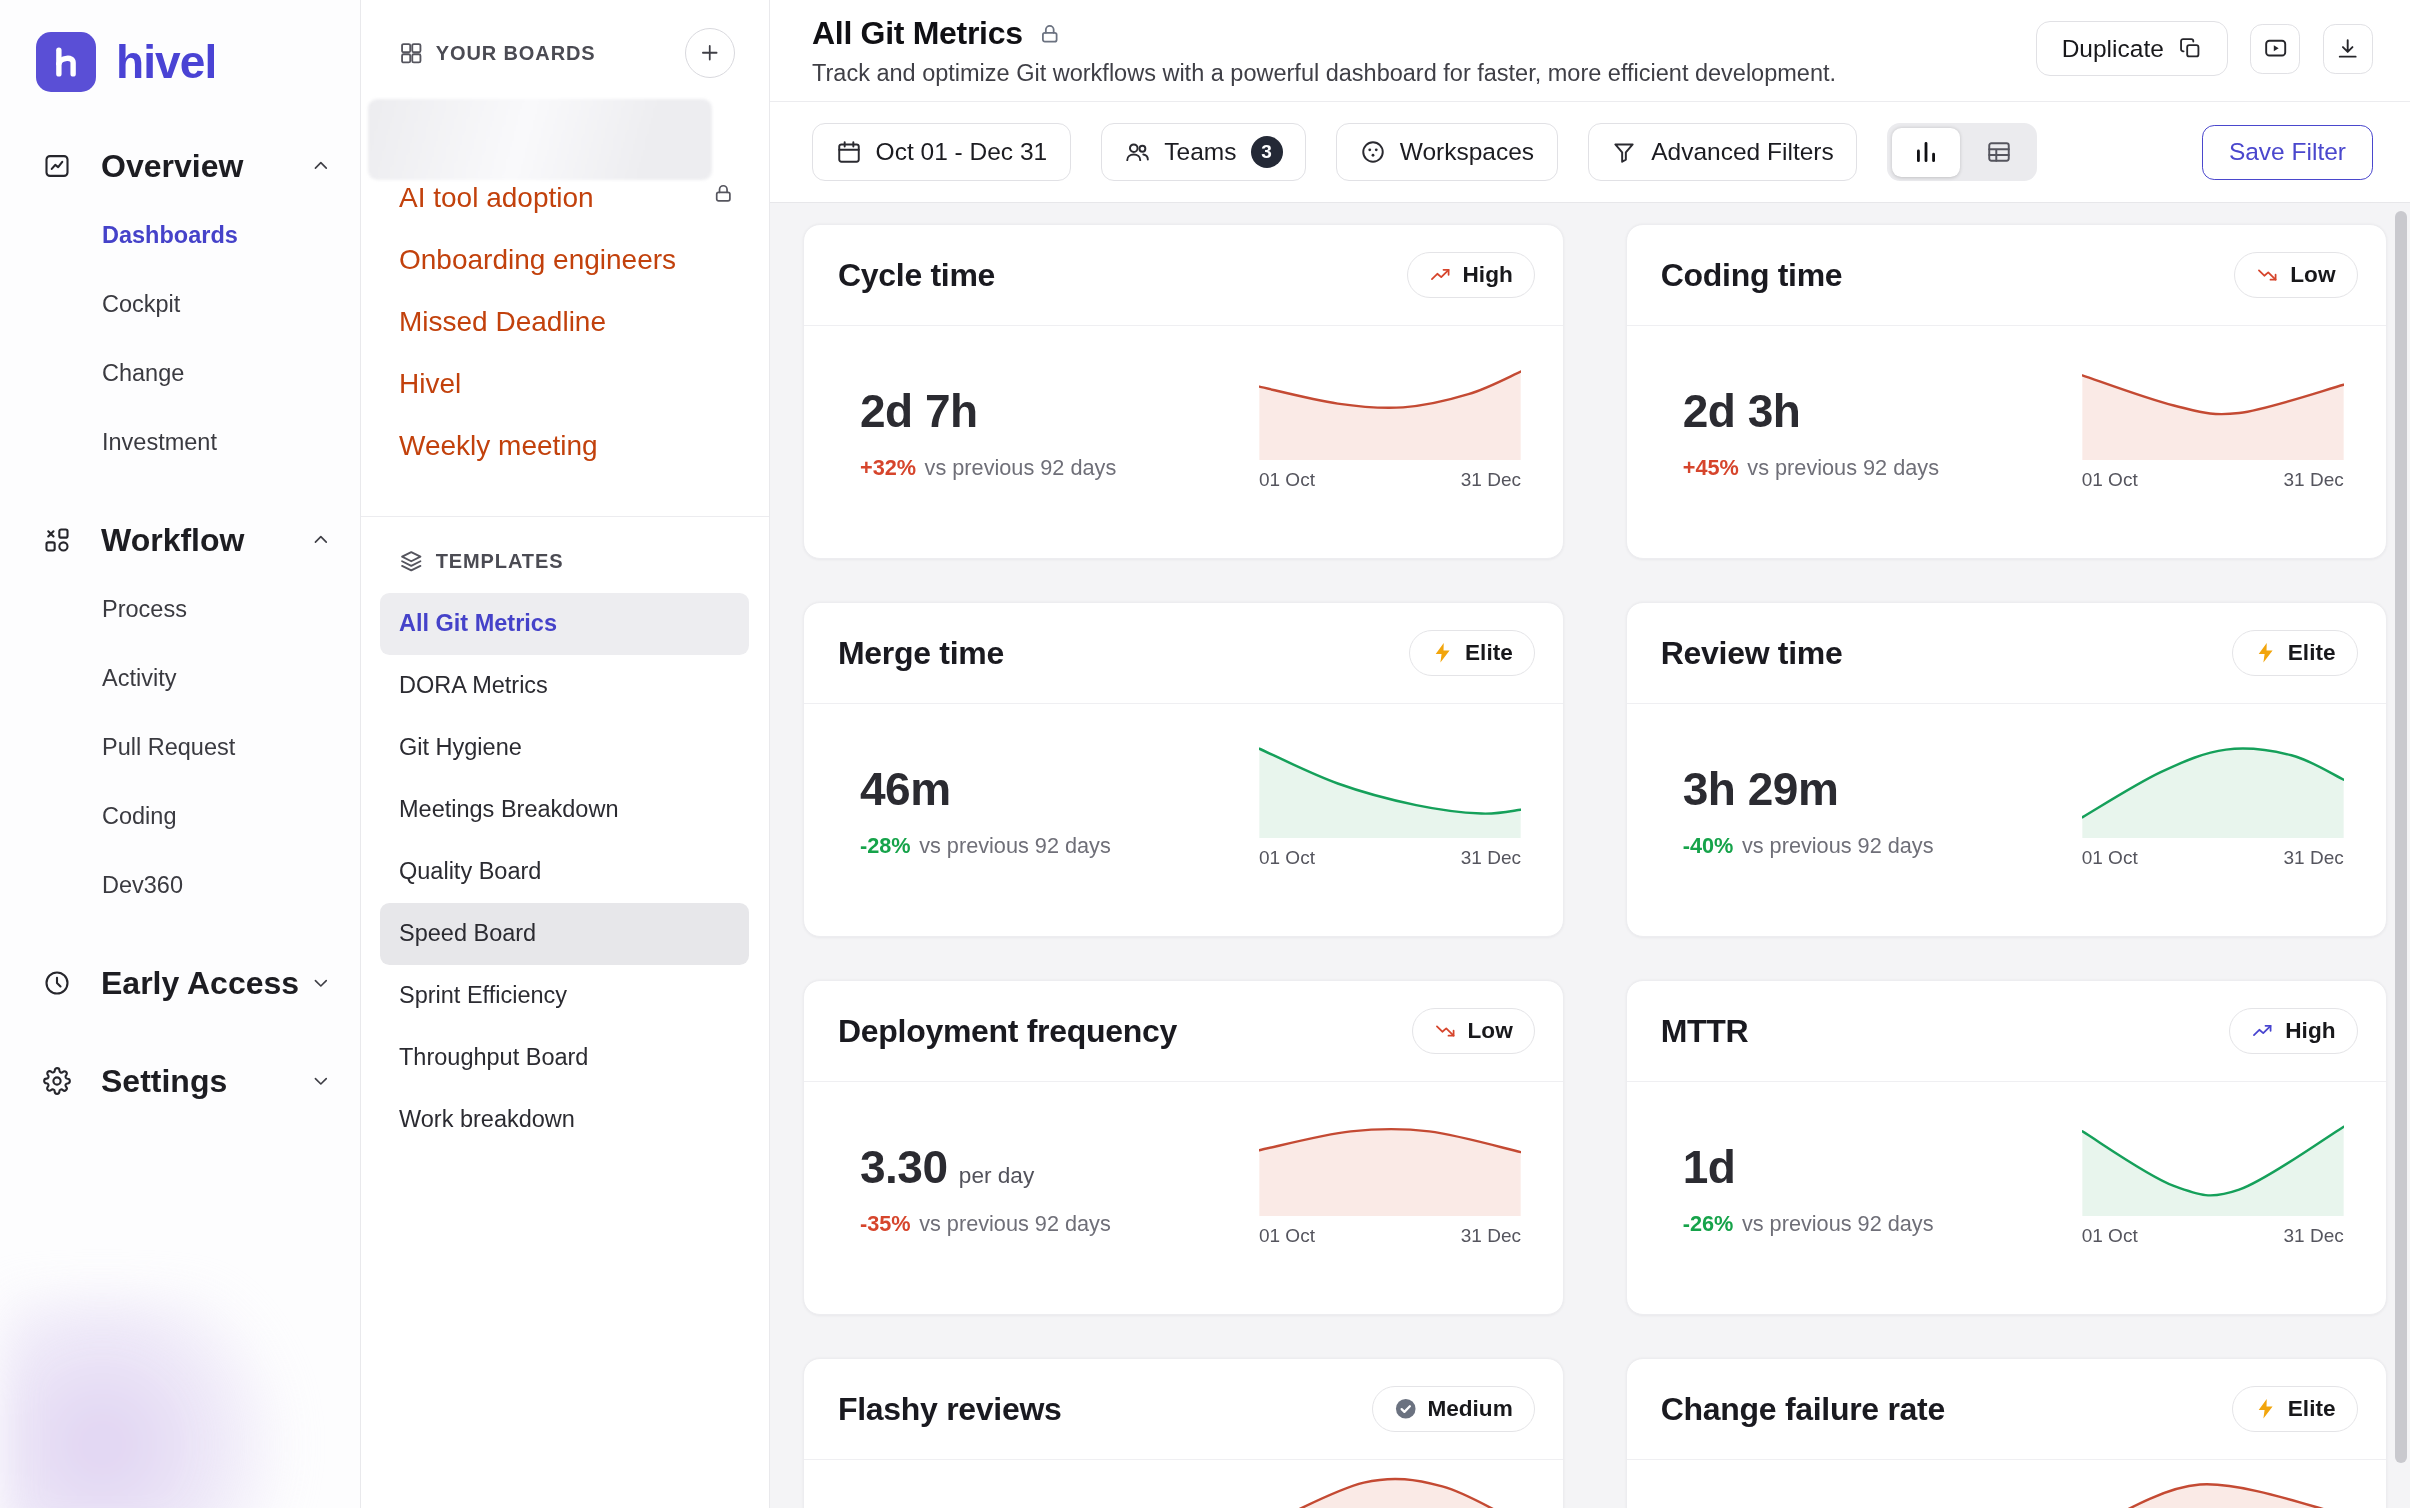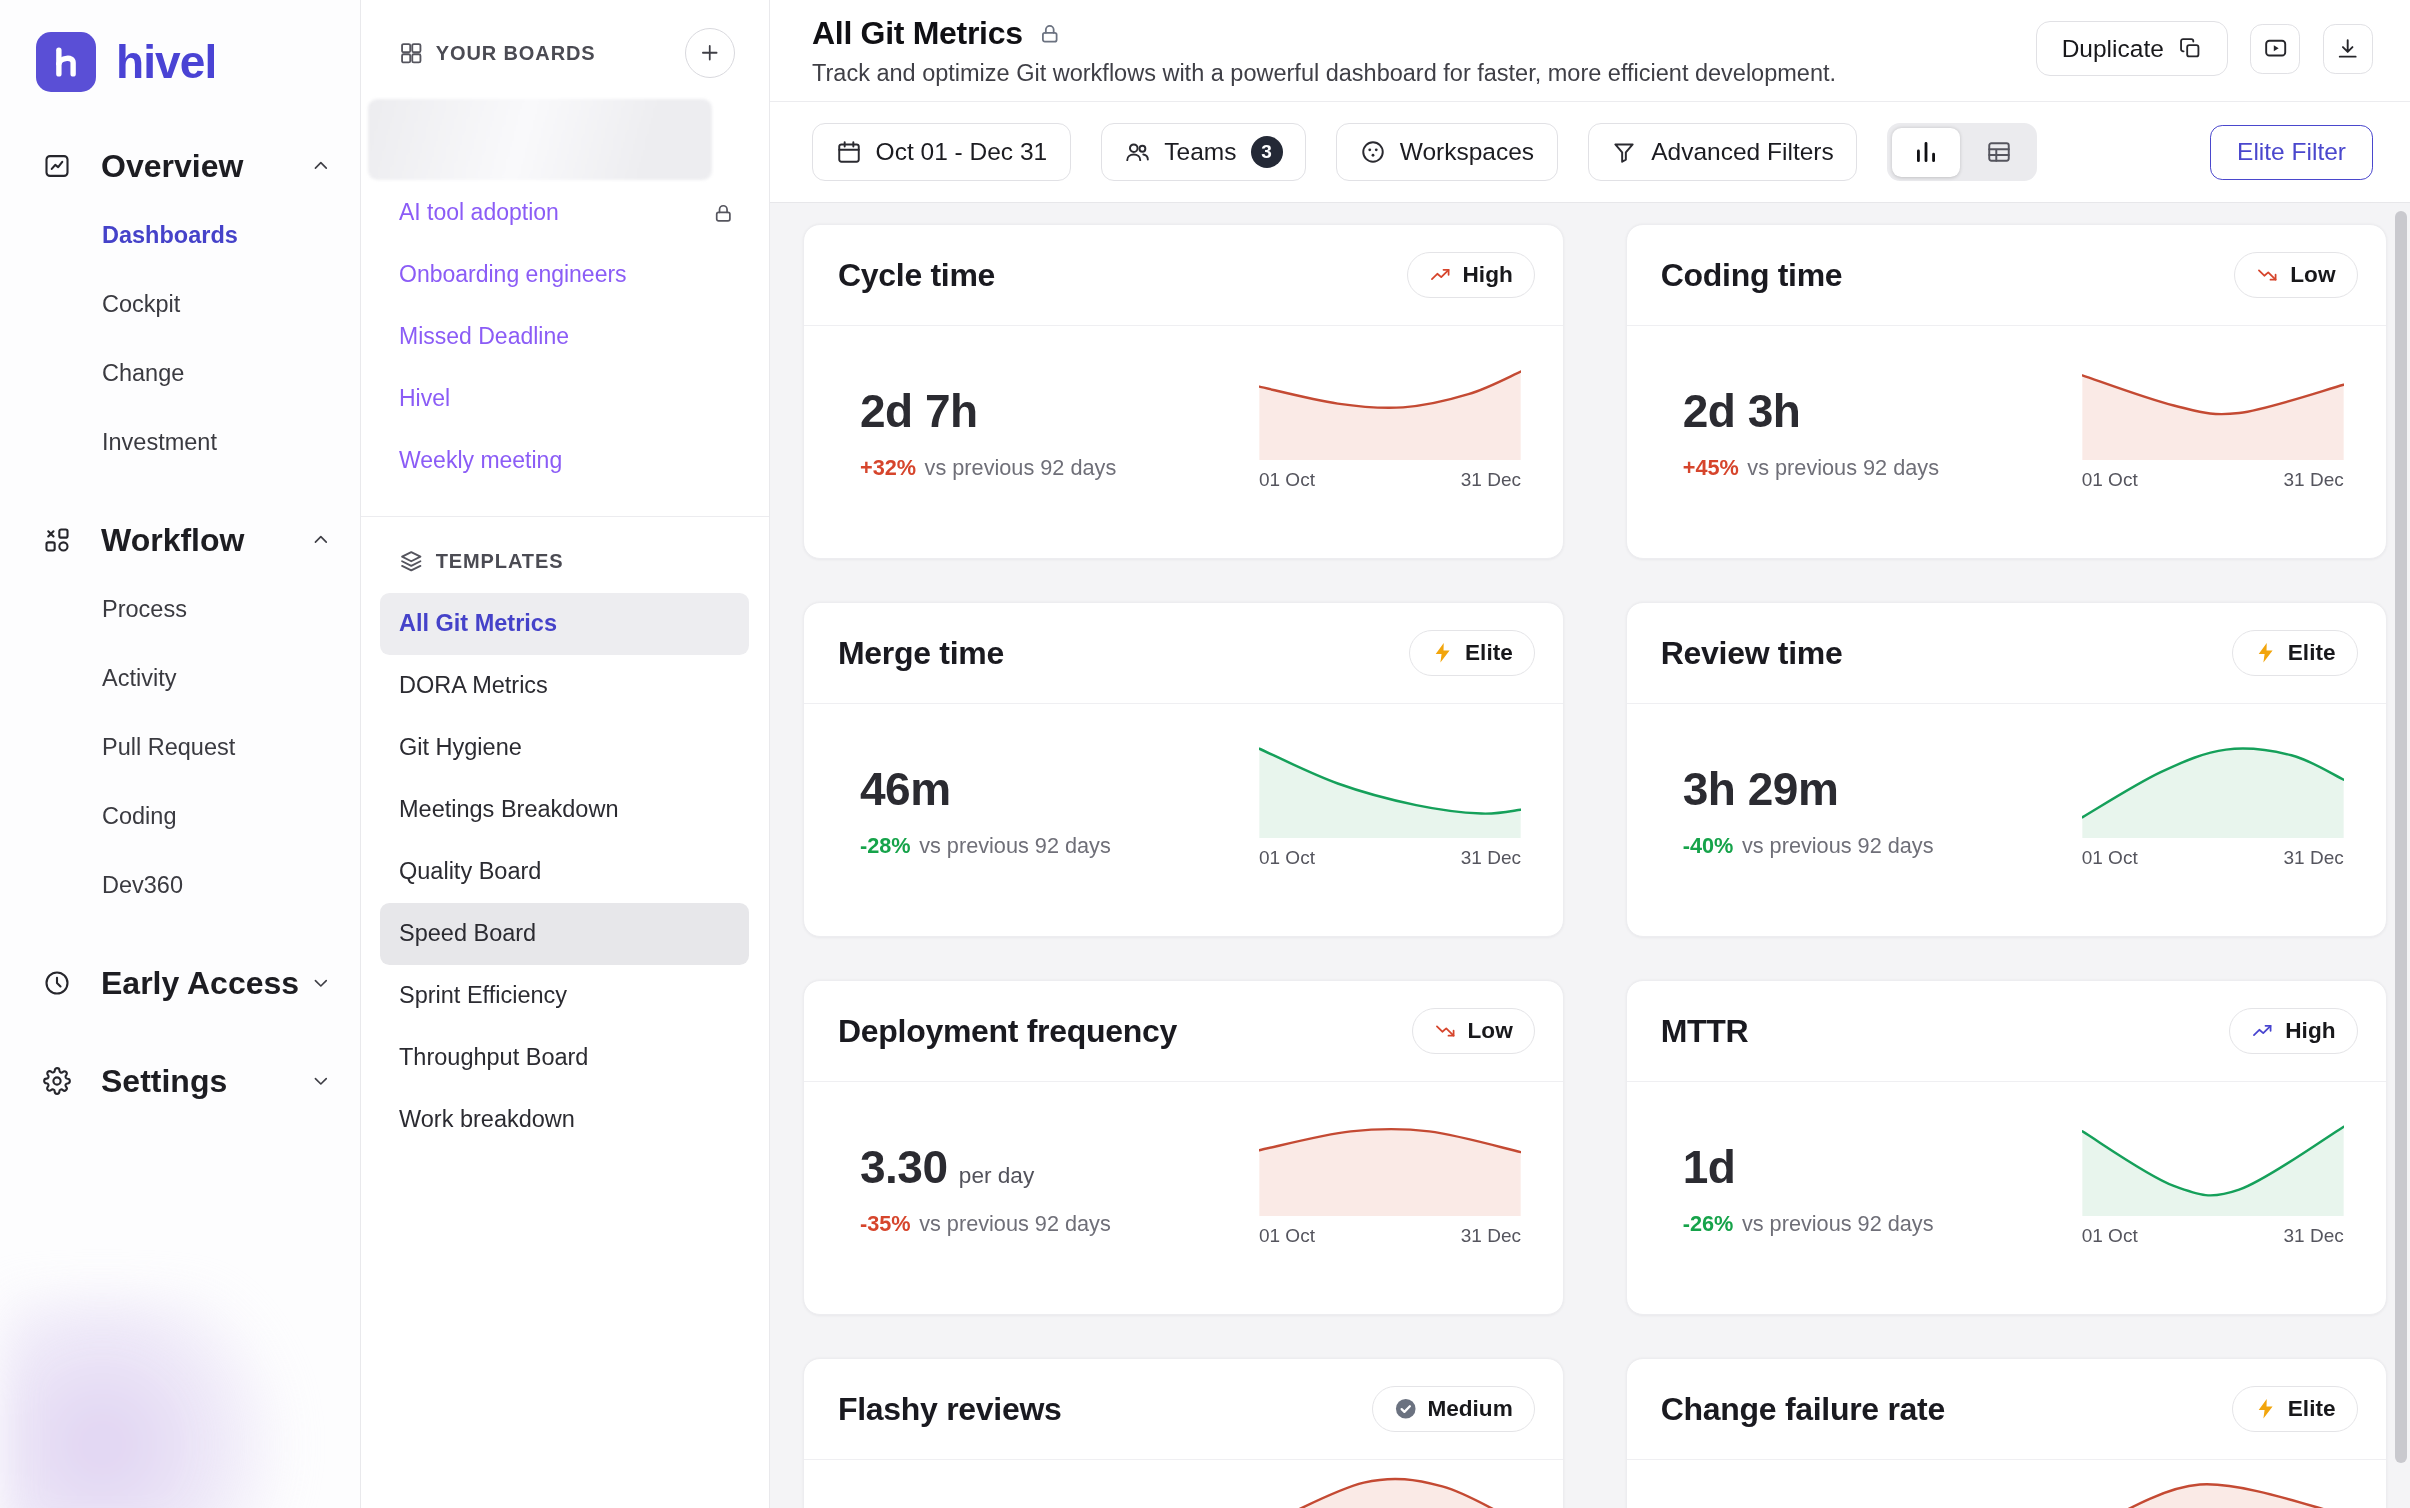--- a/index.html
+++ b/index.html
@@ -33,21 +33,21 @@
   .boards { width:409px; flex-shrink:0; background:#fff; border-right:0.9px solid #e9e9ec; }
   .boards-head { display:flex; align-items:center; padding:28px 34px 0 38px; color:#4b4b53; }
   .boards-head .head-ic { color:#55555e; }
   .boards-head .head-ic .ic { width:24.5px; height:24.5px; }
   .panel-label { font-size:20px; font-weight:700; letter-spacing:0.9px; color:#4b4b53; margin-left:12.2px; }
   .plus-btn { margin-left:auto; width:50px; height:50px; border:1.4px solid #d9d9de; border-radius:50%; background:#fff; display:flex; align-items:center; justify-content:center; color:#3f3f46; }
   .plus-btn .ic { width:23.5px; height:23.5px; }
   .skeleton { margin:21px 57px 0 6.6px; height:81px; border-radius:9.4px;
     background:linear-gradient(105deg,#ececef 0%,#f9f9fb 45%,#ededf0 80%); filter:blur(1.4px); }
   .board-list { margin-top:1.9px; }
-  .board-item { height:62px; display:flex; align-items:center; padding:0 34px 0 38px; font-size:23px; color:#8b5cf6; cursor:pointer; }
+  .board-item { height:62px; display:flex; align-items:flex-start; padding:0 34px 0 38px; font-size:28px; color:#c2410c; cursor:pointer; }
   .board-item .lock { margin-left:auto; color:#55555e; }
   .board-item .lock .ic { width:22.6px; height:22.6px; }
   .panel-divider { border-top:0.9px solid #ececef; margin-top:24.5px; }
   .templates-head { padding-top:32px; }
   .tmpl-list { margin:19px 20px 0 19px; }
   .tmpl-item { height:62px; display:flex; align-items:center; padding:0 15px 0 19px; font-size:23.5px; color:#2b2b31; border-radius:9.4px; cursor:pointer; }
   .tmpl-item.active { background:#ededf0; color:#4542c9; font-weight:700; }
   .tmpl-item.highlight { background:#e7e7ea; }
 
   
@@ -385,21 +385,21 @@
           </div>
         <div class="vt-seg">
             <span>
               <svg class="ic" viewBox="0 0 24 24" fill="none" stroke="currentColor" stroke-width="1.8" stroke-linecap="round" stroke-linejoin="round">
                 <rect x="3" y="4" width="18" height="16" rx="2"></rect>
                 <path d="M3 9.5h18M3 14.8h18M9.5 9.5V20"></path>
               </svg>
             </span>
           </div>
       </div>
-      <button class="btn-save">Elite Filter</button>
+      <button class="btn-save">Save Filter</button>
     </div>
 
     <div class="content">
       <div class="grid">
           <div class="card">
             <div class="card-head">
               <span class="card-title">Cycle time</span>
               <span class="badge">
                 <span class="b-ic">
                   <svg class="ic" style="color:#d6452c" viewBox="0 0 24 24" fill="none" stroke="currentColor" stroke-width="1.8" stroke-linecap="round" stroke-linejoin="round">

